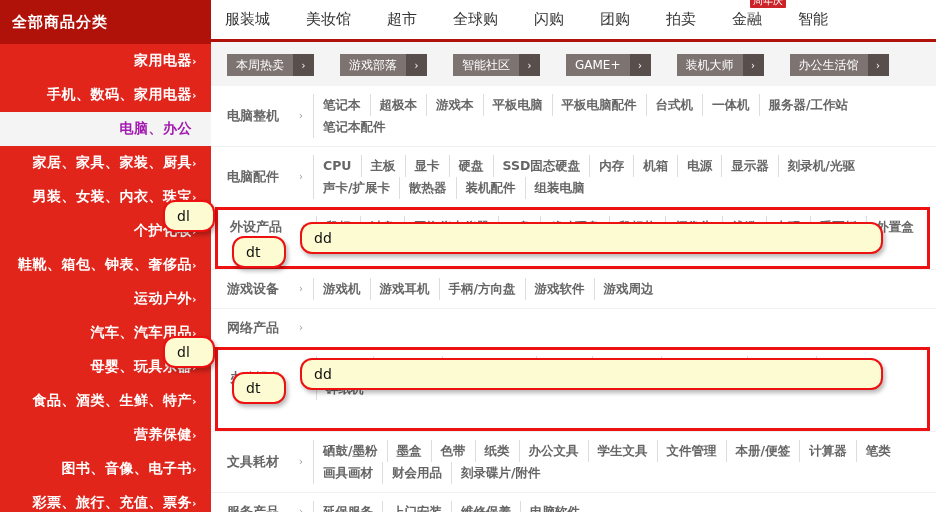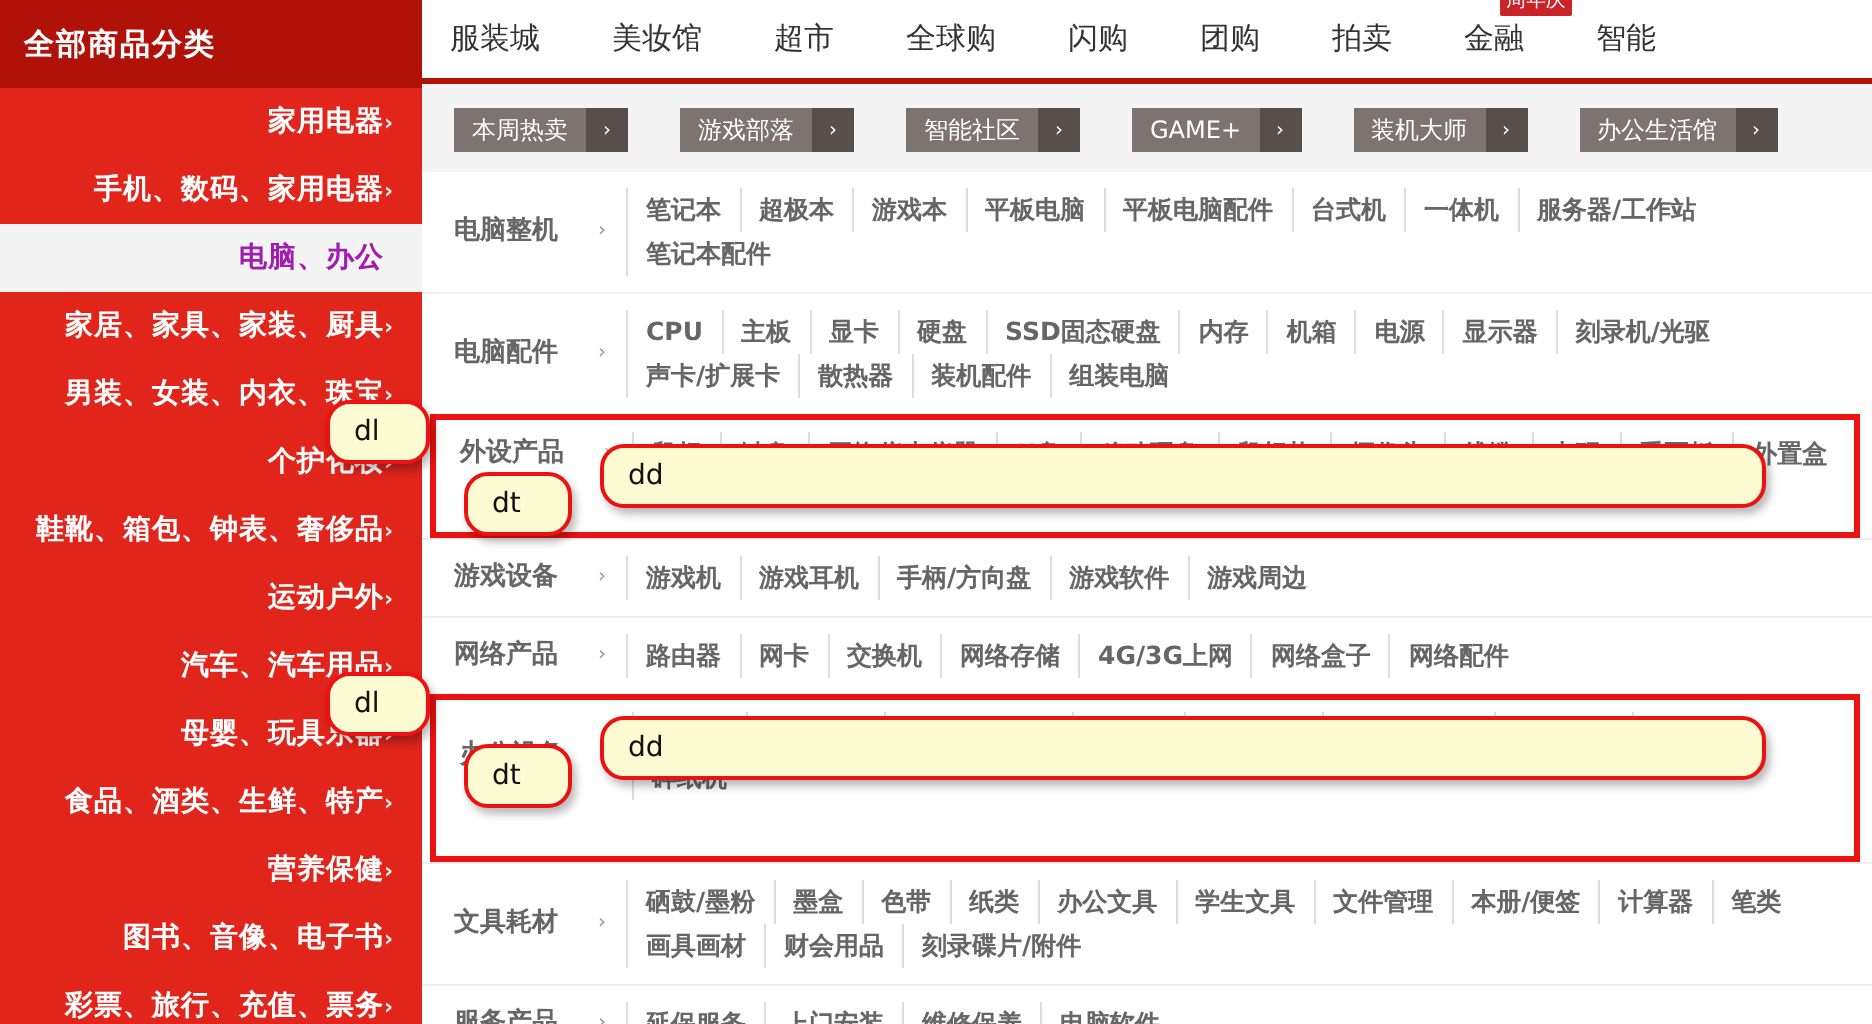--- a/index.html
+++ b/index.html
@@ -383,29 +383,20 @@
             <span class="cat-link">手柄/方向盘</span>
             <span class="cat-link">游戏软件</span>
             <span class="cat-link">游戏周边</span>
           </div>
         </div>
         <div class="cat-row">
           <div class="cat-title">
             <span>网络产品</span>
             <span class="tarrow">›</span>
           </div>
-          <div class="cat-links">
-            <span class="cat-link">路由器</span>
-            <span class="cat-link">网卡</span>
-            <span class="cat-link">交换机</span>
-            <span class="cat-link">网络存储</span>
-            <span class="cat-link">4G/3G上网</span>
-            <span class="cat-link">网络盒子</span>
-            <span class="cat-link">网络配件</span>
-          </div>
         </div>
         <div class="cat-row hl">
           <div class="cat-title">
             <span>办公设备</span>
             <span class="tarrow">›</span>
           </div>
           <div class="cat-links">
             <span class="cat-link">投影机</span>
             <span class="cat-link">投影配件</span>
             <span class="cat-link">多功能一体机</span>

